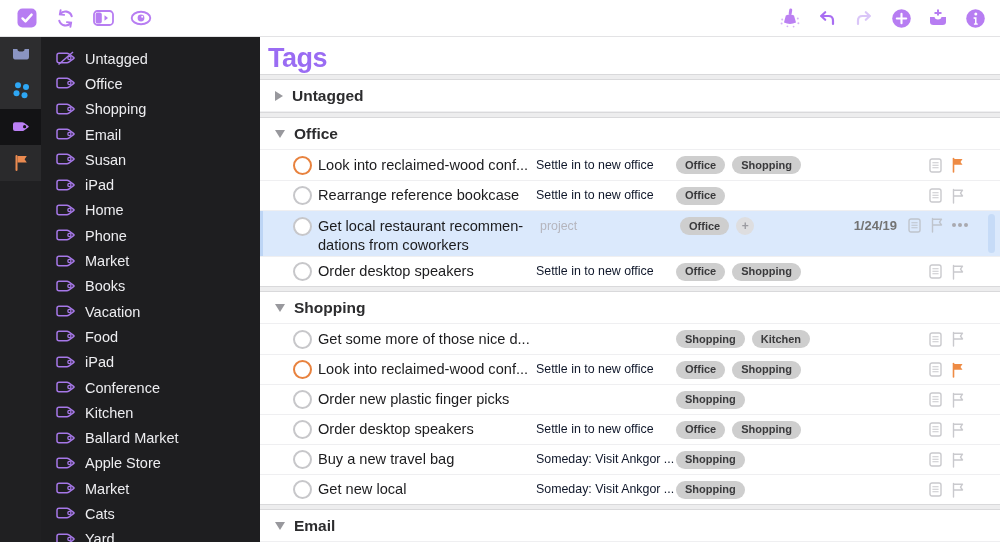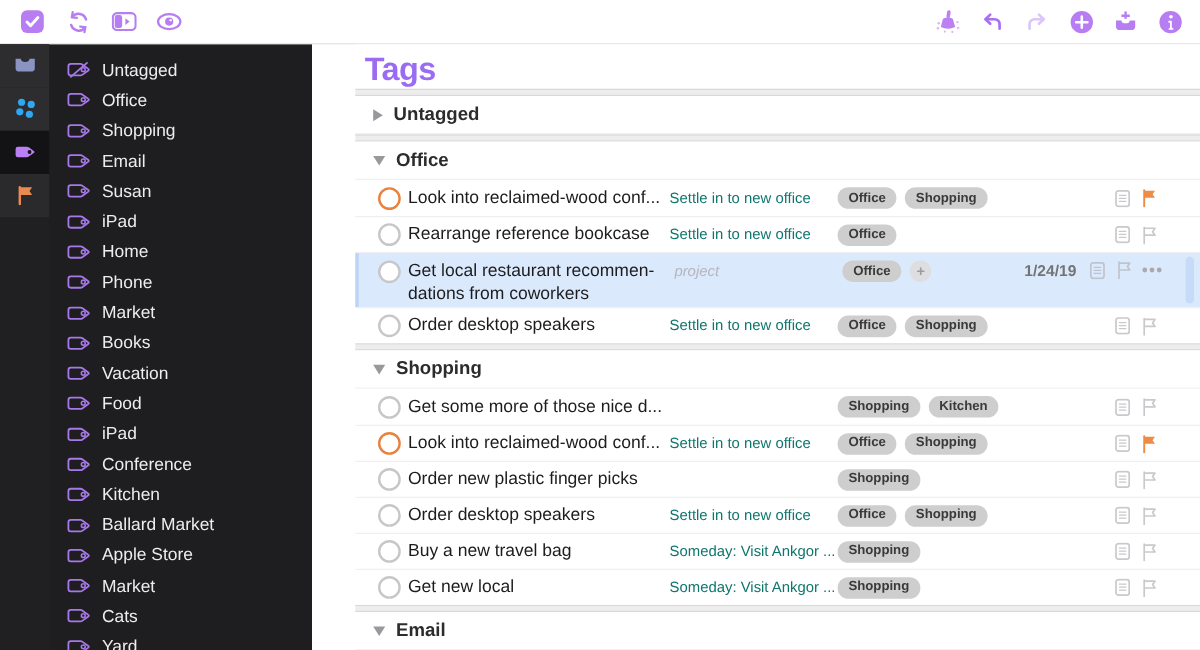--- a/index.html
+++ b/index.html
@@ -8,21 +8,21 @@
 
   
   .toolbar { height:37px; background:#fff; border-bottom:1px solid #e3e3e5;
              display:flex; align-items:center; padding:0 14px 0 16px; }
   .tb-group { display:flex; align-items:center; gap:17px; }
   .tb-left { gap:16px; }
   .tb-right { margin-left:auto; gap:15px; }
   .tb-btn { width:22px; height:22px; display:flex; align-items:center; justify-content:center; cursor:default; }
 
   
-  .app { position:absolute; top:37px; left:0; right:0; bottom:0; display:flex;gap:36px; }
+  .app { position:absolute; top:37px; left:0; right:0; bottom:0; display:flex; }
 
   
   .sidebar { width:260px; background:#1e1e20; display:flex; flex-shrink:0; }
   .icon-strip { width:41px; background:#202022; display:flex; flex-direction:column; }
   .persp-tile { width:41px; height:36px; display:flex; align-items:center; justify-content:center; }
   .persp-tile.lit { background:#2d2d2f; }
   .persp-tile.active { background:#131315; }
   .persp-tile.flag-tile { background:#2a2a2c; }
   .tag-list { flex:1; padding-top:9px; overflow:hidden; }
   .side-item { height:25.3px; display:flex; align-items:center; padding-left:14px; gap:9px; }
@@ -33,27 +33,27 @@
   .page-title { height:41px; padding:6px 0 0 8px; font-size:27px; font-weight:700; color:#9a6cf3; letter-spacing:-0.5px; }
   .band { height:6px; background:#ededee; border-top:1px solid #d9d9db; border-bottom:1px solid #d9d9db; flex-shrink:0; }
   .sec-header { height:32px; display:flex; align-items:center; padding-left:15px; gap:9px;
                 background:#fff; border-bottom:1px solid #efeff1; flex-shrink:0; }
   .sec-label { font-size:15.5px; font-weight:700; color:#2c2c2e; }
   .tri { width:0; height:0; }
   .tri-right { border-top:5.5px solid transparent; border-bottom:5.5px solid transparent; border-left:8px solid #98989d; }
   .tri-down  { border-left:5.5px solid transparent; border-right:5.5px solid transparent; border-top:8px solid #98989d; }
 
   
-  .task { display:flex; align-items:center; min-height:30px; padding-left:19px; position:relative; background:#fff; }
+  .task { display:flex; align-items:center; min-height:30px; padding-left:33px; position:relative; background:#fff; }
   .task + .task { border-top:1px solid #efeff1; }
   .circle { width:19px; height:19px; border-radius:50%; border:2.4px solid #c7c7ca; flex-shrink:0; margin-right:6px; background:#fff; }
   .circle.flagged { border-color:#e8823e; }
   .t-title { width:218px; font-size:14.6px; color:#1c1c1e; white-space:nowrap; overflow:hidden; line-height:19px; flex-shrink:0; }
-  .t-proj { width:140px; font-size:12.4px; color:#0f766e; white-space:nowrap; overflow:hidden; line-height:19px; flex-shrink:0; }
-  .t-proj.placeholder { color:#b5b5bd;font-style:italic; }
+  .t-proj { width:140px; font-size:12.4px; color:#0f172a; white-space:nowrap; overflow:hidden; line-height:19px; flex-shrink:0; }
+  .t-proj.placeholder { color:#b5b5bd; }
   .t-tags { display:flex; align-items:center; gap:7px; }
   .pill { background:#cecece; color:#3a3a3c; font-size:11px; font-weight:700; padding:2.5px 9px; border-radius:9px; white-space:nowrap; line-height:13px; }
   .plus-pill { width:18px; height:18px; border-radius:50%; background:#dedee0; color:#9b9ba1;
                font-size:12px; font-weight:700; display:flex; align-items:center; justify-content:center; padding:0; }
   .t-right { margin-left:auto; display:flex; align-items:center; gap:9px; padding-right:36px; flex-shrink:0; }
   .t-date { font-size:13px; font-weight:600; color:#737373; margin-right:2px; }
   .dots { width:18px; height:4px; position:relative; }
   .dots::before { content:""; position:absolute; left:0; top:0; width:4px; height:4px; border-radius:50%;
                   background:#a9a9af; box-shadow:6px 0 0 #a9a9af, 12px 0 0 #a9a9af; }
 

